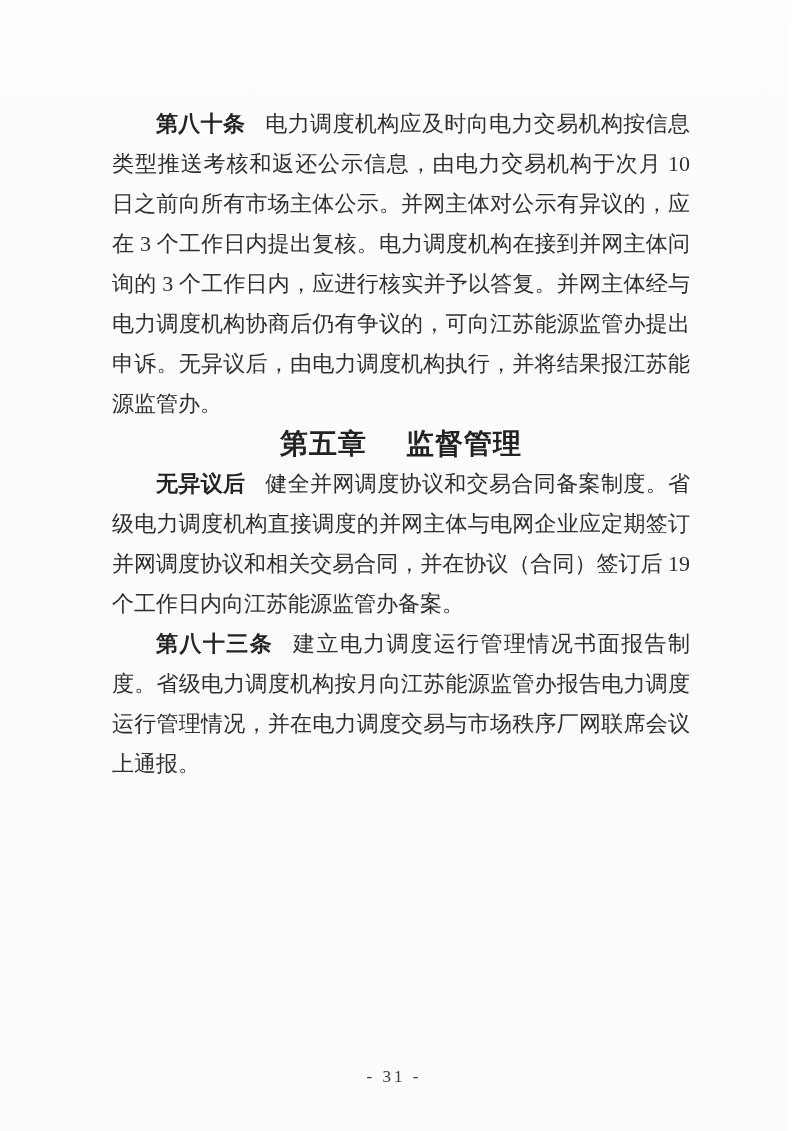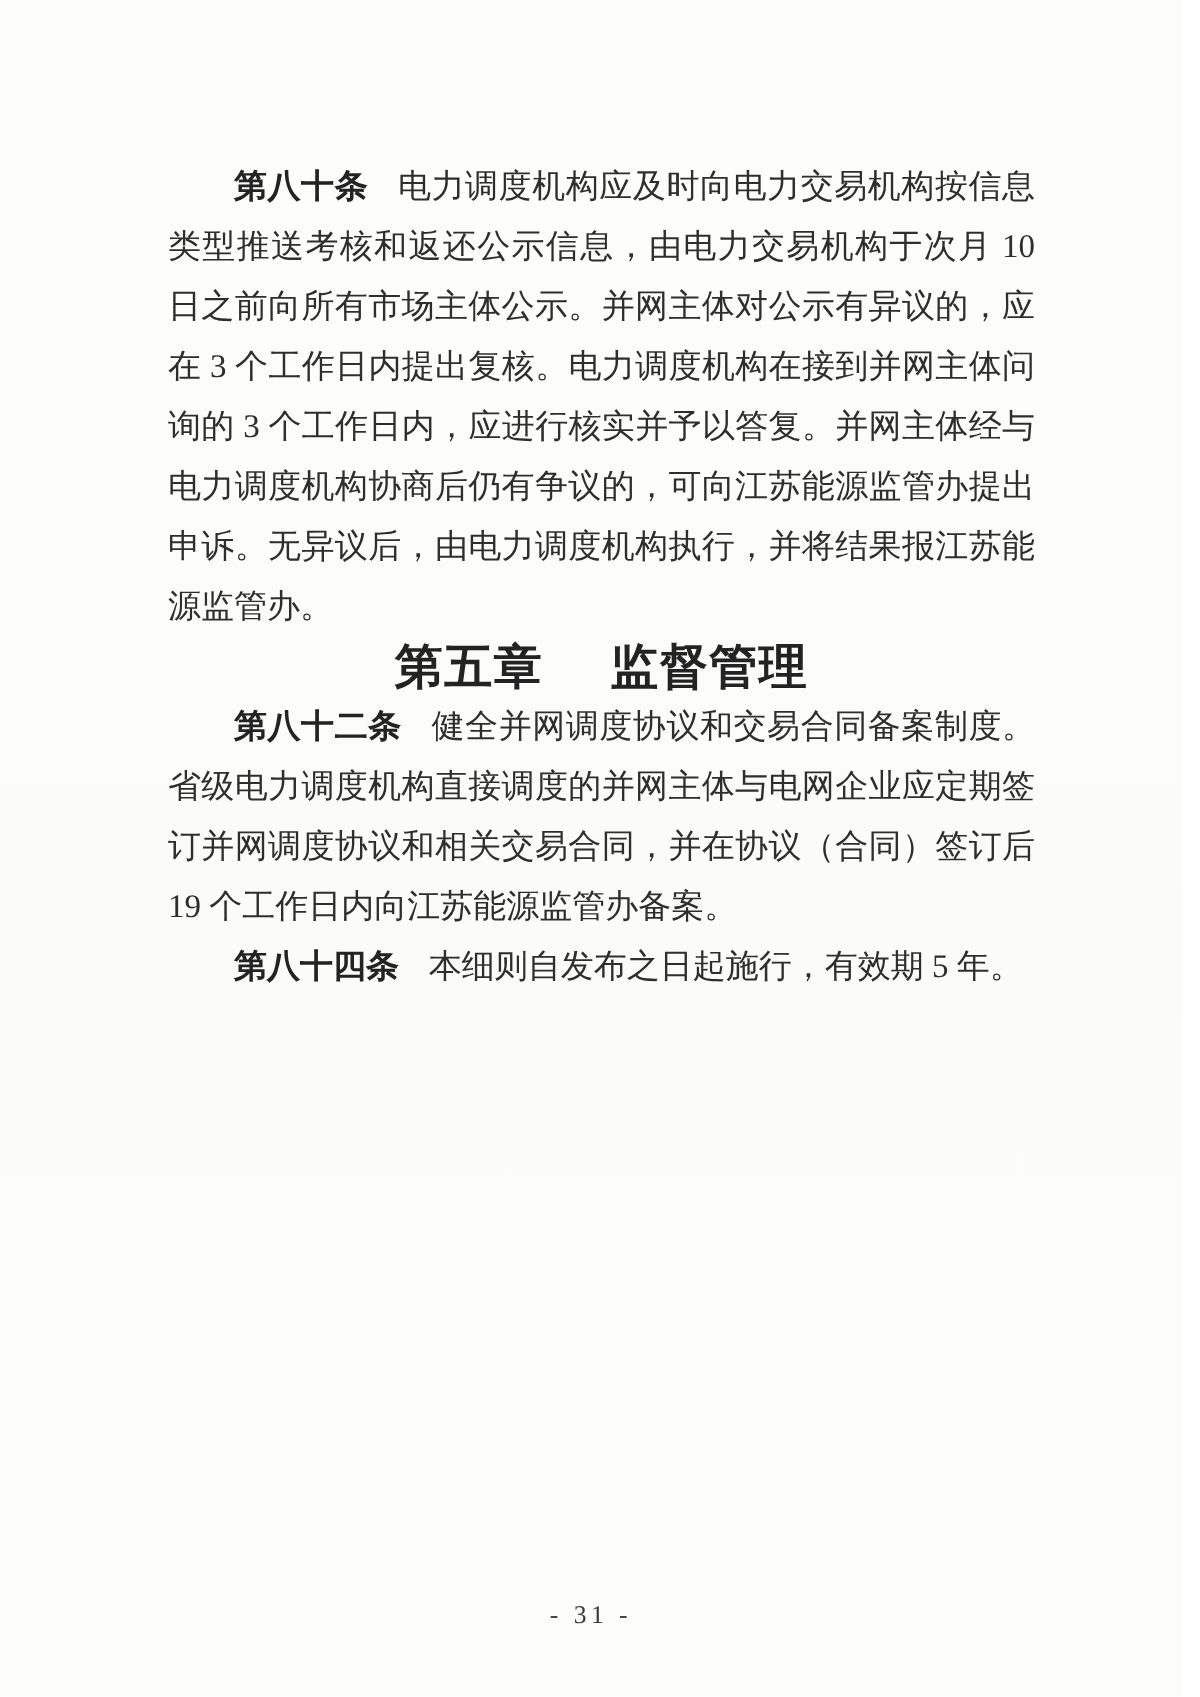--- a/index.html
+++ b/index.html
@@ -31,21 +31,21 @@
     text-indent: 2em;
     color: #2e2e2e;
   }
   .article-label {
     font-weight: 700;
     color: #232323;
     margin-right: 0.9em;
   }
   .chapter {
     margin: 0;
-    font-size: 32px;
+    font-size: 28px;
     line-height: 40px;
     font-weight: 700;
     text-align: center;
     color: #232323;
     letter-spacing: 1px;
   }
   .chapter .chapter-label {
     margin-right: 1.4em;
   }
   .footer {
@@ -69,27 +69,27 @@
     <p class="para">
       <span class="article-label">第八十条</span><span class="article-text">电力调度机构应及时向电力交易机构按信息类型推送考核和返还公示信息，由电力交易机构于次月 10 日之前向所有市场主体公示。并网主体对公示有异议的，应在 3 个工作日内提出复核。电力调度机构在接到并网主体问询的 3 个工作日内，应进行核实并予以答复。并网主体经与电力调度机构协商后仍有争议的，可向江苏能源监管办提出申诉。无异议后，由电力调度机构执行，并将结果报江苏能源监管办。</span>
     </p>
 
     <h2 class="chapter">
       <span class="chapter-label">第五章</span><span class="chapter-title">监督管理</span>
     </h2>
 
 
     <p class="para">
-      <span class="article-label">第八十二条</span><span class="article-text">健全并网调度协议和交易合同备案制度。省级电力调度机构直接调度的并网主体与电网企业应定期签订并网调度协议和相关交易合同，并在协议（合同）签订后 19 个工作日内向江苏能源监管办备案。</span>
+      <span class="article-label">无异议后</span><span class="article-text">健全并网调度协议和交易合同备案制度。省级电力调度机构直接调度的并网主体与电网企业应定期签订并网调度协议和相关交易合同，并在协议（合同）签订后 19 个工作日内向江苏能源监管办备案。</span>
+    </p>
+
+    <p class="para">
+      <span class="article-label">第八十三条</span><span class="article-text">建立电力调度运行管理情况书面报告制度。省级电力调度机构按月向江苏能源监管办报告电力调度运行管理情况，并在电力调度交易与市场秩序厂网联席会议上通报。</span>
     </p>
 
 
-
-    <p class="para">
-      <span class="article-label">第八十四条</span><span class="article-text">本细则自发布之日起施行，有效期 5 年。</span>
-    </p>
 
   </div>
 
   <div class="footer">
     <span>- 31 -</span>
   </div>
 </div>
 
 </body></html>

